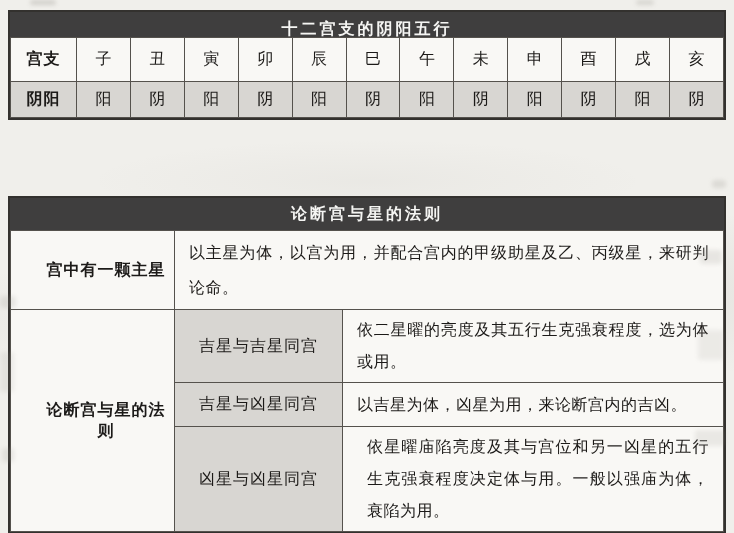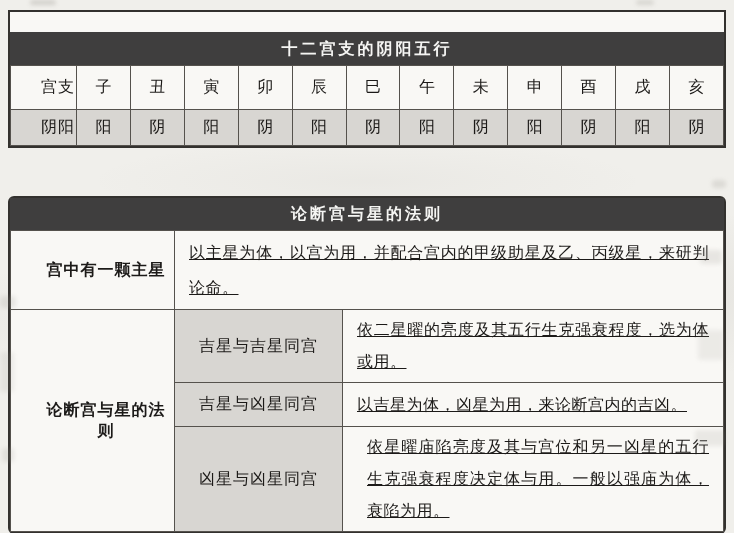--- a/index.html
+++ b/index.html
@@ -13,45 +13,45 @@
     background:var(--page-bg);
     background-image:
       radial-gradient(ellipse 300px 80px at 15% 60%, rgba(120,115,105,0.07), transparent 70%),
       radial-gradient(ellipse 260px 120px at 92% 55%, rgba(120,115,105,0.09), transparent 70%),
       radial-gradient(ellipse 400px 60px at 50% 34%, rgba(120,115,105,0.05), transparent 70%);
     font-family:"Liberation Serif","DejaVu Serif",serif;
     color:var(--ink);
   }
   .tblwrap{position:absolute;left:8px;width:714px;border:2px solid var(--border-outer);background:var(--cell-bg);}
   #t1{top:10px;}
-  #t2{top:196px;border-radius:6px;}
+  #t2{top:196px;}
   .tbar{
     background:var(--title-bar-bg);color:var(--title-text);
     font-family:"Liberation Sans","DejaVu Sans",sans-serif;font-weight:700;
     font-size:16px;letter-spacing:3px;text-align:center;
   }
-  #t1 .tbar{height:33px;line-height:33px;margin-top:20px;}
+  #t1 .tbar{height:25px;line-height:33px;}
   #t2 .tbar{height:32px;line-height:32px;}
   table{border-collapse:collapse;table-layout:fixed;width:100%;}
   td{border:1px solid var(--border-inner);text-align:center;font-size:16px;overflow:hidden;}
   
   #t1 .r1{height:44px;} #t1 .r1 td{background:var(--cell-bg);}
   #t1 .r2{height:36px;} #t1 .r3{height:37px;}
   #t1 .shade td{background:var(--shade);}
-  .hd{font-family:"Liberation Sans","DejaVu Sans",sans-serif;font-weight:400;letter-spacing:1px;text-align:right;}
+  .hd{font-family:"Liberation Sans","DejaVu Sans",sans-serif;font-weight:700;letter-spacing:1px;}
   
   #t2 .q1{height:79px;} #t2 .q2{height:67px;} #t2 .q3{height:40px;margin-left:40px;} #t2 .q4{height:99px;}
   #t2 .cat{
     background:var(--cell-bg);font-family:Liberation Sans, sans-serif;
     font-weight:700;letter-spacing:1px;padding-left:28px;
   }
   #t2 .sub{background:var(--shade);letter-spacing:1px;}
   #t2 .desc{
     background:var(--cell-bg);text-align:left;padding:4px 14px;
-    line-height:35px;letter-spacing:0.5px;text-align:justify;text-decoration:underline;
+    line-height:35px;letter-spacing:0.5px;text-align:justify;
   }
   #t2 .q2 .desc{line-height:32px;}
   #t2 .q4 .desc{line-height:32px;padding-left:24px;}
   
   .smudge{position:absolute;background:#8d8a82;opacity:0.16;filter:blur(2px);border-radius:3px;}
   .sm1{left:700px;top:250px;width:22px;height:14px;}
   .sm2{left:698px;top:330px;width:26px;height:30px;opacity:0.12;}
   .sm3{left:695px;top:430px;width:30px;height:16px;opacity:0.14;}
   .sm4{left:0px;top:296px;width:16px;height:12px;}
   .sm5{left:0px;top:352px;width:14px;height:40px;opacity:0.12;}

